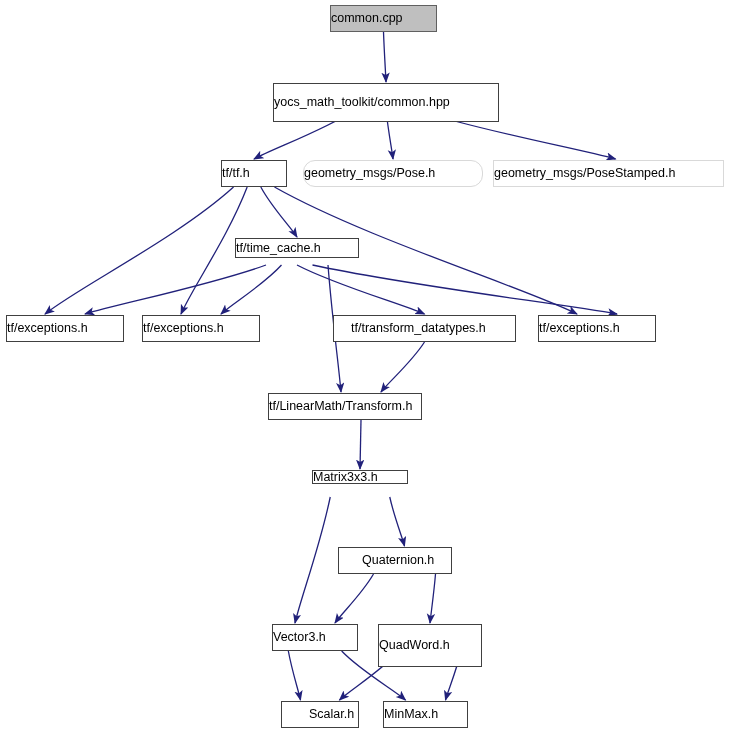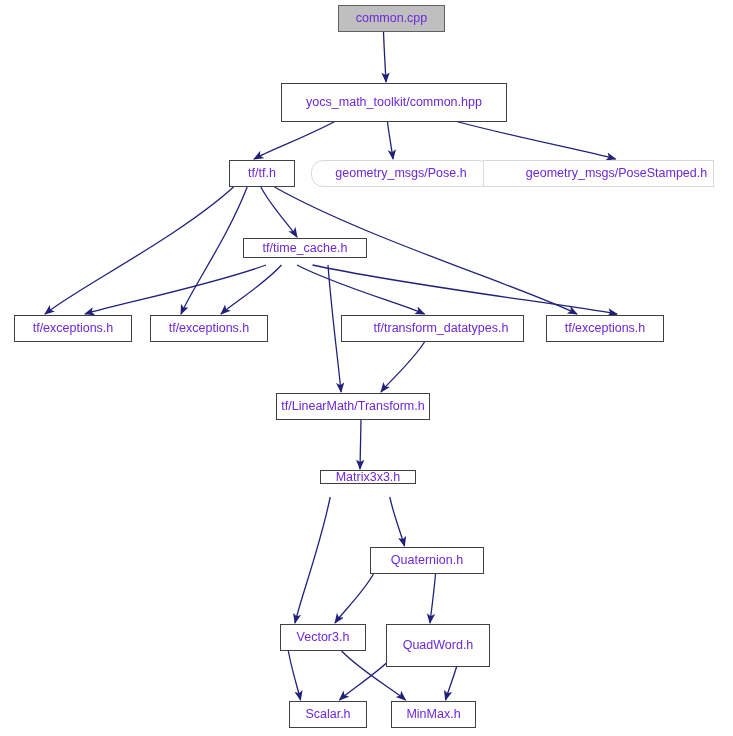--- a/index.html
+++ b/index.html
@@ -21,30 +21,29 @@
     top: 0;
     width: 733px;
     height: 736px;
     pointer-events: none;
   }
   .node {
     position: absolute;
     box-sizing: border-box;
     display: flex;
     align-items: center;
-    justify-content: center;
+    justify-content: flex-start;
     white-space: nowrap;
     font-size: 12.5px;
-    color: #6d28d9;
+    color: #000000;
     background: #ffffff;
     border: 1px solid #404040;
     height: 27px;
     letter-spacing: 0px;
     z-index: 2;
-    margin-left: 8px;
   }
   .node.root {
     background: #bfbfbf;
     border: 1px solid #606060;
   }
   .node.external {
     border: 1px solid #d9d9d9;
     background: #ffffff;
   }
   .node-label {
@@ -94,21 +93,21 @@
       </div>
       <div class="node" style="left: 273px; top: 83px; width: 226px; height: 39px;">
         <span class="node-label">yocs_math_toolkit/common.hpp</span>
       </div>
       <div class="node" style="left: 221px; top: 160px; width: 66px; height: 27px;">
         <span class="node-label">tf/tf.h</span>
       </div>
       <div class="node external" style="left: 303px; top: 160px; width: 180px; height: 27px; border-radius: 12px;">
         <span class="node-label">geometry_msgs/Pose.h</span>
       </div>
-      <div class="node external" style="left: 475px; top: 160px; width: 231px; height: 27px; padding-left: 36px;">
+      <div class="node external" style="left: 493px; top: 160px; width: 231px; height: 27px;">
         <span class="node-label">geometry_msgs/PoseStamped.h</span>
       </div>
       <div class="node" style="left: 235px; top: 238px; width: 124px; height: 20px;">
         <span class="node-label">tf/time_cache.h</span>
       </div>
       <div class="node" style="left: 6px; top: 315px; width: 118px; height: 27px;">
         <span class="node-label">tf/exceptions.h</span>
       </div>
       <div class="node" style="left: 142px; top: 315px; width: 118px; height: 27px;">
         <span class="node-label">tf/exceptions.h</span>
@@ -118,29 +117,29 @@
       </div>
       <div class="node" style="left: 538px; top: 315px; width: 118px; height: 27px;">
         <span class="node-label">tf/exceptions.h</span>
       </div>
       <div class="node" style="left: 268px; top: 393px; width: 154px; height: 27px;">
         <span class="node-label">tf/LinearMath/Transform.h</span>
       </div>
       <div class="node" style="left: 312px; top: 470px; width: 96px; height: 14px;">
         <span class="node-label">Matrix3x3.h</span>
       </div>
-      <div class="node" style="left: 362px; top: 547px; width: 114px; height: 27px;">
+      <div class="node" style="left: 338px; top: 547px; width: 114px; height: 27px; padding-left: 23px;">
         <span class="node-label">Quaternion.h</span>
       </div>
       <div class="node" style="left: 272px; top: 624px; width: 86px; height: 27px;">
         <span class="node-label">Vector3.h</span>
       </div>
       <div class="node" style="left: 378px; top: 624px; width: 104px; height: 43px;">
         <span class="node-label">QuadWord.h</span>
       </div>
-      <div class="node" style="left: 281px; top: 701px; width: 78px; height: 27px;">
+      <div class="node" style="left: 281px; top: 701px; width: 78px; height: 27px; padding-left: 27px;">
         <span class="node-label">Scalar.h</span>
       </div>
       <div class="node" style="left: 383px; top: 701px; width: 85px; height: 27px;">
         <span class="node-label">MinMax.h</span>
       </div>
     </div>
 </div>
 
 </body></html>

